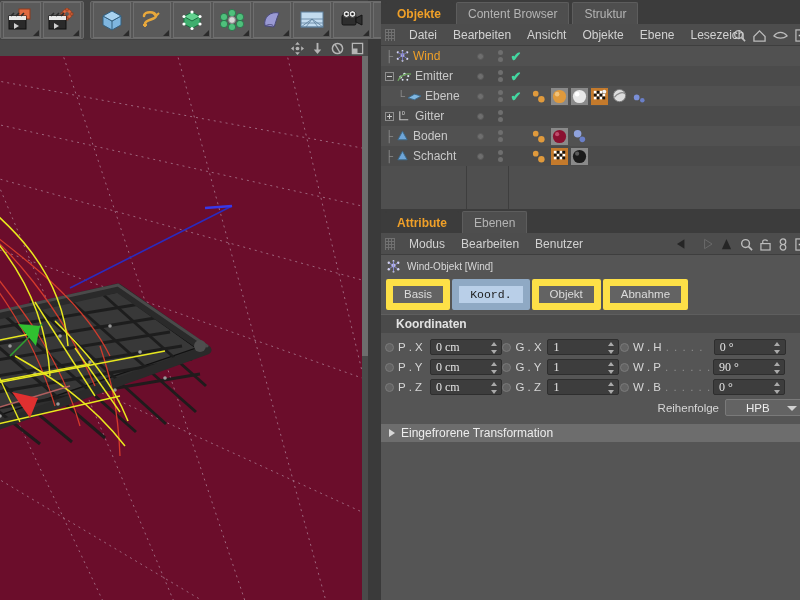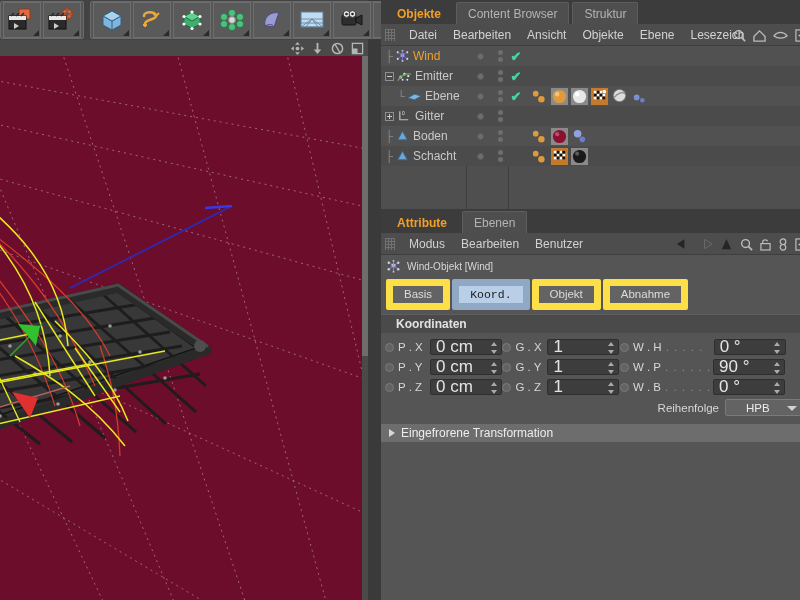--- a/index.html
+++ b/index.html
@@ -175,21 +175,21 @@
   .clabel { font-size: 11.5px; color: #d6d6d6; white-space: nowrap; }
   .numfield {
     position: relative;
     height: 16px;
     background: #3d3d3d;
     border: 1px solid #2e2e2e;
     border-radius: 2px;
     display: flex; align-items: center;
     padding-left: 5px;
   }
-  .numfield .val { font-size: 17px; color: #e4e4e4; }
+  .numfield .val { font-size: 12px; color: #e4e4e4; font-family: Liberation Serif, serif; }
   .numfield .spin {
     position: absolute; right: 4px; top: 2px;
     width: 7px; height: 12px;
     display: flex; flex-direction: column; justify-content: space-between; align-items: center;
   }
   .numfield .spin i {
     display: block; width: 0; height: 0;
     border-left: 3px solid transparent; border-right: 3px solid transparent;
   }
   .numfield .spin i.up { border-bottom: 4px solid #aaa; }

